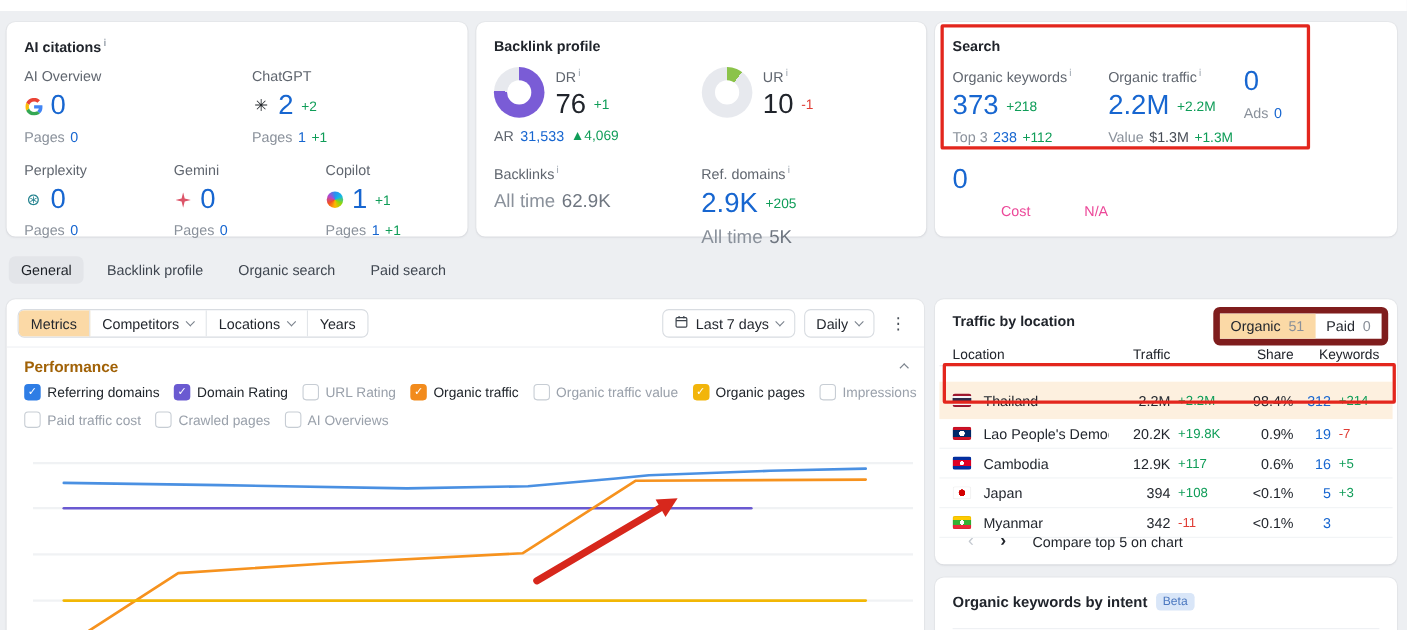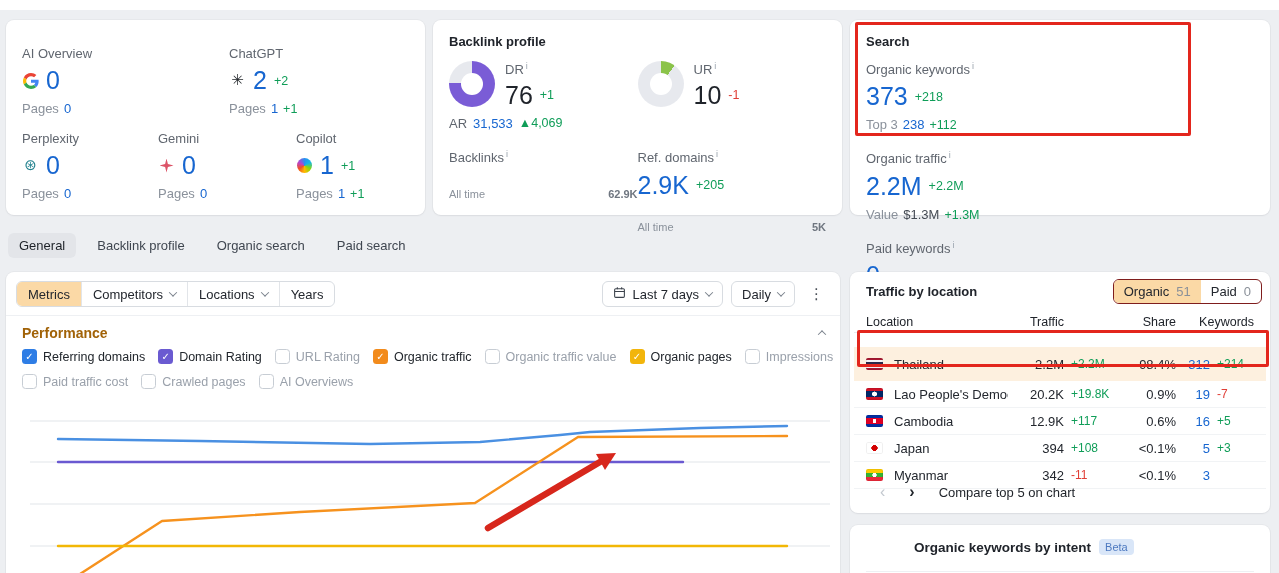--- a/index.html
+++ b/index.html
@@ -45,24 +45,24 @@
          clip-path:polygon(50% 0,60% 40%,100% 50%,60% 60%,50% 100%,40% 60%,0 50%,40% 40%); }
   .cop { width:15px; height:15px; border-radius:50%;
          background:conic-gradient(#2a8ff0,#12b8e8,#8bd80a,#ffb900,#f25022,#b444d0,#2a8ff0); }
 
   .bl-grid { margin-top:12px; display:grid; grid-template-columns:1fr 1fr; row-gap:18px; }
   .donut-row { display:flex; gap:10px; align-items:flex-start; }
   .donut { width:46px; height:46px; border-radius:50%; position:relative; flex:none; }
   .donut::after { content:""; position:absolute; left:12px; top:12px; width:22px; height:22px;
                   border-radius:50%; background:#fff; }
   .ar-line { margin-top:9px; font-size:13px; color:#60666f; display:flex; gap:6px; white-space:nowrap; }
-  .alltime { margin-top:22px; font-size:11px; color:#8a919b; display:flex; gap:6px;justify-content:space-between; }
-  .alltime b { font-weight:700; color:#6f7680; }
-
-  .se-grid { margin-top:12px; display:grid; grid-template-columns:1fr; row-gap:18px; }
+  .alltime { margin-top:7px; font-size:17px; color:#8a919b; display:flex; gap:6px; }
+  .alltime b { font-weight:400; color:#6f7680; }
+
+  .se-grid { margin-top:12px; display:grid; grid-template-columns:1fr 1fr 1fr; row-gap:18px; }
 
   .redbox { position:absolute; border:3px solid #e3261d; border-radius:2px; z-index:6; pointer-events:none; }
   #redbox-search   { left:855px; top:22px;  width:336px; height:114px; }
   #redbox-thailand { left:857px; top:330px; width:412px; height:37px; }
 
   
   #tabs { position:absolute; top:233px; left:8px; display:flex; gap:10px; align-items:center; }
   .tab { padding:5px 11px; font-size:13px; color:#3f4650; border-radius:6px; cursor:pointer; white-space:nowrap; }
   .tab.active { background:#e3e5e9; color:#1d2127; }
 
@@ -88,21 +88,21 @@
   .cb { display:flex; align-items:center; gap:6px; font-size:12.5px; color:#9aa1ab; cursor:pointer; }
   .cb.on { color:#21262c; }
   .box { width:15px; height:15px; border-radius:3.5px; border:1px solid #c7cdd4; background:#fff; position:relative; flex:none; }
   .ck { position:absolute; inset:0; display:flex; align-items:center; justify-content:center;
         color:#fff; font-size:10px; font-family:"DejaVu Sans",sans-serif; }
   #chart-wrap { position:absolute; top:124px; left:0; width:834px; height:188px; }
 
   
   #loc-card { left:850px; top:272px; width:420px; height:241px; }
   .tbl-title { position:absolute; top:12px; left:16px; font-size:13px; font-weight:700; color:#20242b; }
-  .tg { position:absolute; top:7px; right:8px; display:flex; border:1px solid #7f1d1d; border-radius:6px; overflow:hidden; font-size:13px; background:#fff; }
+  .tg { position:absolute; top:7px; right:8px; display:flex; border:6px solid #7f1d1d; border-radius:6px; overflow:hidden; font-size:13px; background:#fff; }
   .tg-item { padding:4px 10px; display:flex; gap:7px; align-items:center; cursor:pointer; color:#23272e; }
   .tg-item.active { background:#fbd9a6; }
   .tg-count { color:#8a9099; }
   .tgrid { display:grid; grid-template-columns:26px 1fr 56px 54px 58px 34px 44px; align-items:center; padding:0 12px; }
   .tbl-head { position:absolute; top:40px; left:4px; right:4px; height:21px; border-bottom:1px solid #e8eaee;
               font-size:12.5px; font-weight:400; color:#20242b; }
   .th-loc { grid-column:1/3; }
   .th-traffic { grid-column:3; text-align:right; }
   .th-share { grid-column:5; text-align:right; }
   .th-kw { grid-column:6/8; text-align:right; }
@@ -126,31 +126,32 @@
   .kwd { padding-left:7px; font-size:12px; }
   .pos { color:#0f9d58; } .neg { color:#e03e36; }
   .tbl-footer { position:absolute; bottom:13px; left:30px; display:flex; align-items:center; gap:24px; font-size:13px; }
   .pg { font-size:16px; line-height:1; cursor:pointer; }
   .pg.prev { color:#c3c8cf; cursor:default; }
   .pg.next { color:#22262c; font-weight:700; }
   .compare { color:#22262c; cursor:pointer; }
 
   
   #intent-card { left:850px; top:525px; width:420px; height:60px; }
-  .intent-head { position:absolute; top:14px; left:16px; display:flex; align-items:center;margin-left:48px; }
+  .intent-head { position:absolute; top:14px; left:16px; display:flex; align-items:center; }
   .intent-title { font-size:13.5px; font-weight:700; color:#20242b; }
   .badge { background:#d9e6f8; color:#4d79c0; font-size:11px; padding:2px 6px; border-radius:4px; margin-left:8px; }
   .i-div { position:absolute; top:46px; left:16px; right:16px; height:1px; background:#eef0f3; }
 </style>
 </head>
 <body>
 
 <div class="top-strip"></div>
 
 <section class="card" id="card-ai">
+  <h3 class="card-title"><span>AI citations</span><span class="info">i</span></h3>
   <div class="ai-row ai-row1">
     <div class="ai-item">
       <div class="m-label">AI Overview</div>
       <div class="m-valrow">
         <span class="ai-ic">
             <svg width="16" height="16" viewBox="0 0 48 48">
               <path fill="#EA4335" d="M24 9.5c3.54 0 6.71 1.22 9.21 3.6l6.85-6.85C35.9 2.38 30.47 0 24 0 14.62 0 6.51 5.38 2.56 13.22l7.98 6.19C12.43 13.72 17.74 9.5 24 9.5z"></path>
               <path fill="#4285F4" d="M46.98 24.55c0-1.57-.15-3.09-.38-4.55H24v9.02h12.94c-.58 2.96-2.26 5.48-4.78 7.18l7.73 6c4.51-4.18 7.09-10.36 7.09-17.65z"></path>
               <path fill="#FBBC05" d="M10.53 28.59c-.48-1.45-.76-2.99-.76-4.59s.27-3.14.76-4.59l-7.98-6.19C.92 16.46 0 20.12 0 24c0 3.88.92 7.54 2.56 10.78l7.97-6.19z"></path>
               <path fill="#34A853" d="M24 48c6.48 0 11.93-2.13 15.89-5.81l-7.73-6c-2.15 1.45-4.92 2.3-8.16 2.3-6.26 0-11.57-4.22-13.47-9.91l-7.98 6.19C6.51 42.62 14.62 48 24 48z"></path>
@@ -300,21 +301,20 @@
         <span class="m-value">2.2M</span>
         <span class="m-delta">+2.2M</span>
       </div>
       <div class="m-sub">
           <span>Value</span>
           <span class="sub-dark">$1.3M</span>
           <span class="m-delta">+1.3M</span>
         </div>
     </div>
     <div>
-      <div class="m-label"><span>Paid keywords</span><span class="info">i</span></div>
       <div class="m-valrow">
         <span class="m-value">0</span>
       </div>
       <div class="m-sub">
           <span>Ads</span>
           <span class="sub-blue">0</span>
         </div>
     </div>
     <div>
       <div class="m-valrow">

